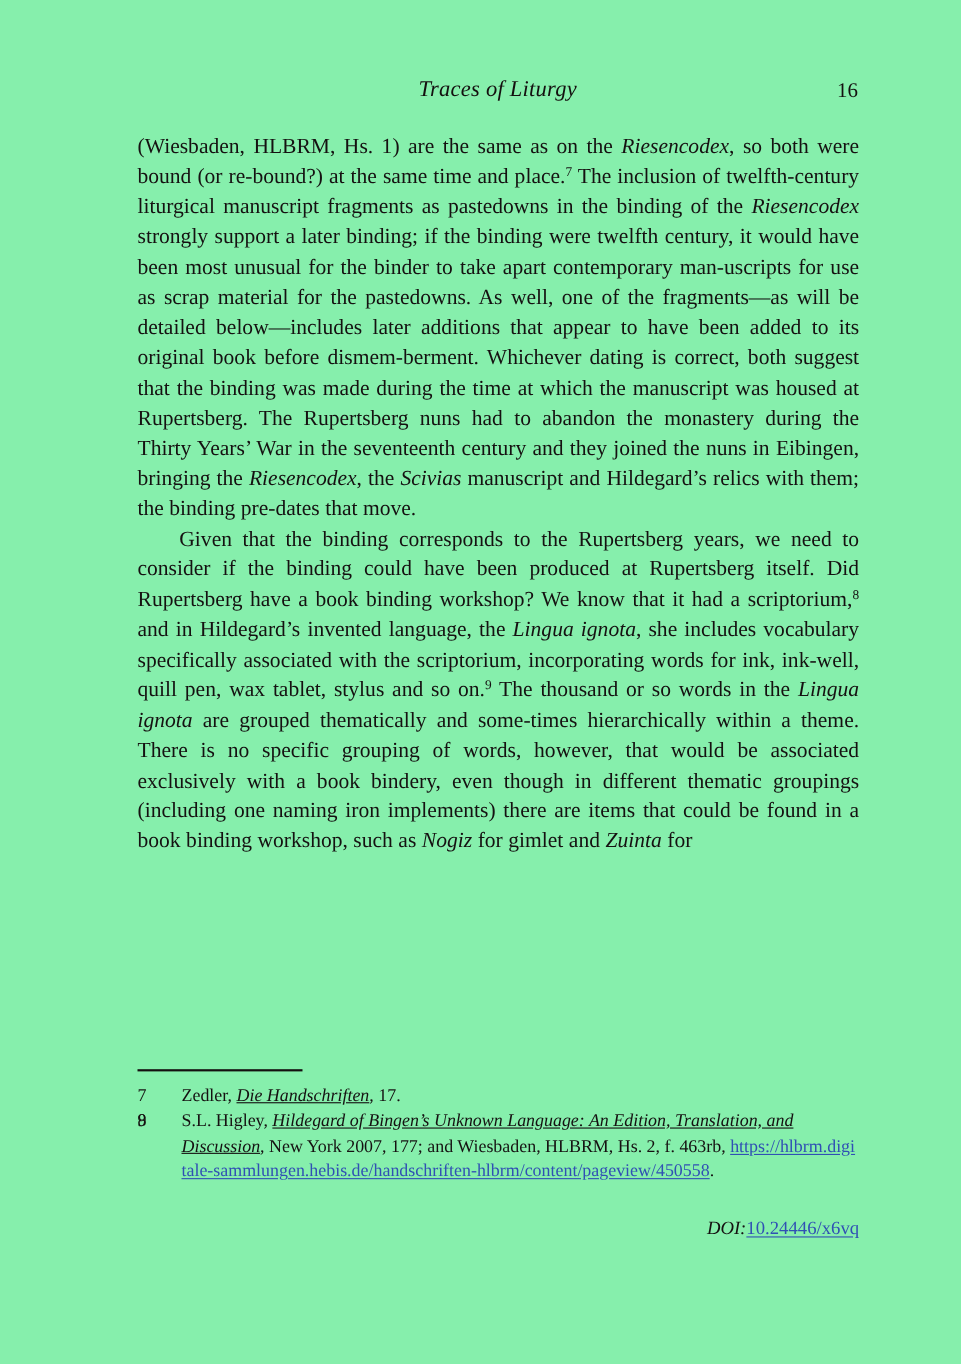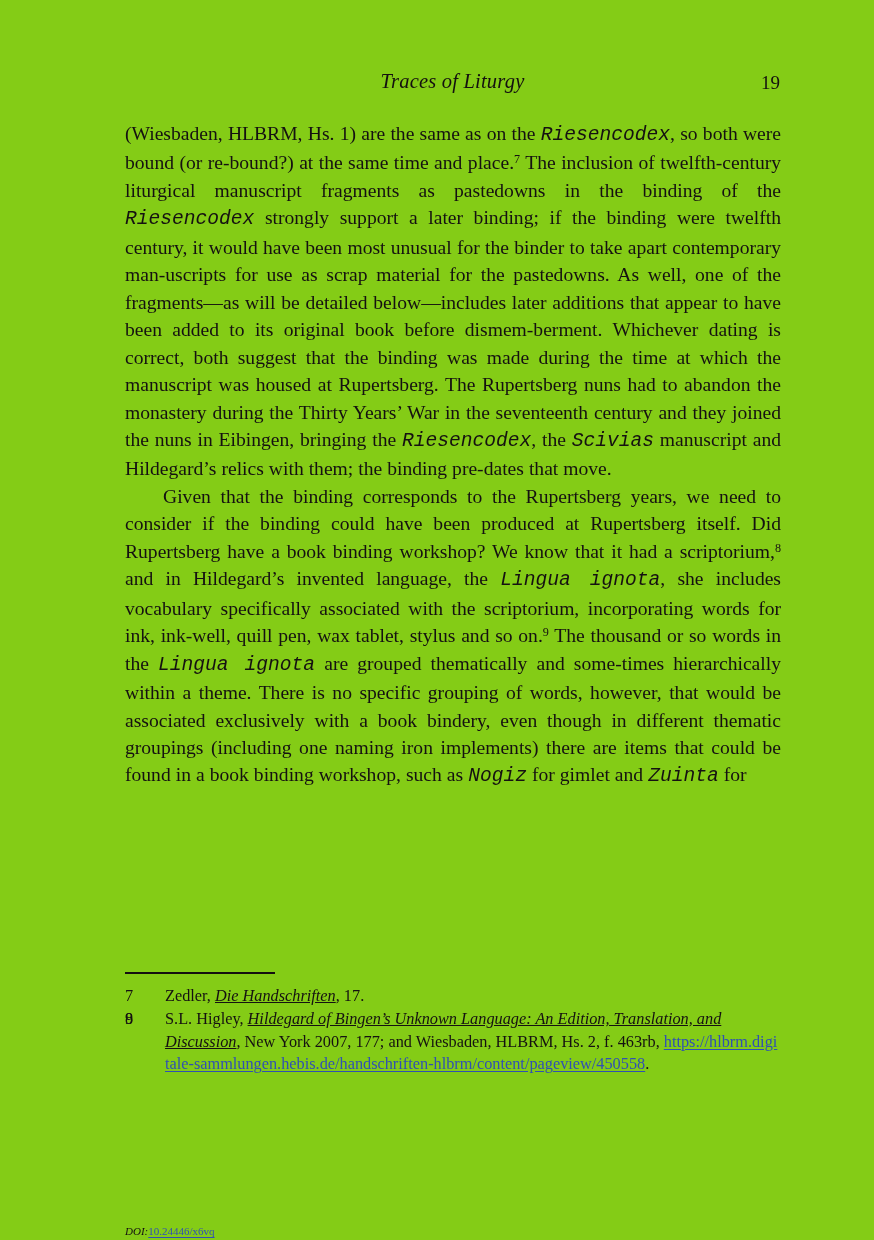--- a/index.html
+++ b/index.html
@@ -5,21 +5,21 @@
 <style>
   html, body {
     margin: 0;
     padding: 0;
     background: #ffffff;
   }
   .page {
     position: relative;
     width: 874px;
     height: 1240px;
-    background: #84cc16;
+    background: #86efac;
     margin: 0 auto;
     overflow: hidden;
     font-family: "Liberation Serif", "DejaVu Serif", serif;
     color: #111111;
     -webkit-font-smoothing: antialiased;
   }
 
   
   .runhead {
     position: absolute;
@@ -62,21 +62,20 @@
     text-justify: inter-word;
     color: #151111;
     hyphens: manual;
     word-spacing: 0.1px;
   }
   .para.indent {
     text-indent: 38px;
   }
   .para i, .para em {
     font-style: italic;
-    font-family: Liberation Mono, monospace;
   }
   sup {
     font-size: 0.62em;
     vertical-align: 0.52em;
     line-height: 0;
   }
 
   
   .footnote-area {
     position: absolute;
@@ -116,44 +115,44 @@
     text-decoration: underline;
     text-decoration-color: #3050b4;
     text-underline-offset: 1.5px;
     word-break: break-all;
   }
 
   
   .doi-line {
     position: absolute;
     left: 125px;
-    top: 1225px;
+    top: 1107px;
     width: 656px;
-    text-align: left;
-    font-size: 11px;
+    text-align: right;
+    font-size: 17px;
     color: #151111;
   }
   .doi-label {
     font-style: italic;
   }
   .doi-link {
     color: #3050b4;
     text-decoration: underline;
     text-decoration-color: #3050b4;
     text-underline-offset: 1.5px;
   }
 </style>
 </head>
 <body>
 
 <div class="page">
 
   <div class="runhead">
     <div class="runhead-title">Traces of Liturgy</div>
-    <div class="runhead-pageno">19</div>
+    <div class="runhead-pageno">16</div>
   </div>
 
   <div class="body-block" id="body-block">
       <p class="para">(Wiesbaden, HLBRM, Hs. 1) are the same as on the <i>Riesencodex</i>, so both were bound (or re-bound?) at the same time and place.<sup>7</sup> The inclusion of twelfth-century liturgical manuscript fragments as pastedowns in the binding of the <i>Riesencodex</i> strongly support a later binding; if the binding were twelfth century, it would have been most unusual for the binder to take apart contemporary man-uscripts for use as scrap material for the pastedowns. As well, one of the fragments—as will be detailed below—includes later additions that appear to have been added to its original book before dismem-berment. Whichever dating is correct, both suggest that the binding was made during the time at which the manuscript was housed at Rupertsberg. The Rupertsberg nuns had to abandon the monastery during the Thirty Years’ War in the seventeenth century and they joined the nuns in Eibingen, bringing the <i>Riesencodex</i>, the <i>Scivias</i> manuscript and Hildegard’s relics with them; the binding pre-dates that move.</p>
       <p class="para indent">Given that the binding corresponds to the Rupertsberg years, we need to consider if the binding could have been produced at Rupertsberg itself. Did Rupertsberg have a book binding workshop? We know that it had a scriptorium,<sup>8</sup> and in Hildegard’s invented language, the <i>Lingua ignota</i>, she includes vocabulary specifically associated with the scriptorium, incorporating words for ink, ink-well, quill pen, wax tablet, stylus and so on.<sup>9</sup> The thousand or so words in the <i>Lingua ignota</i> are grouped thematically and some-times hierarchically within a theme. There is no specific grouping of words, however, that would be associated exclusively with a book bindery, even though in different thematic groupings (including one naming iron implements) there are items that could be found in a book binding workshop, such as <i>Nogiz</i> for gimlet and <i>Zuinta</i> for</p>
     </div>
 
   <div class="footnote-area">
     <div class="footnote-rule"></div>
     <div id="footnote-list">

